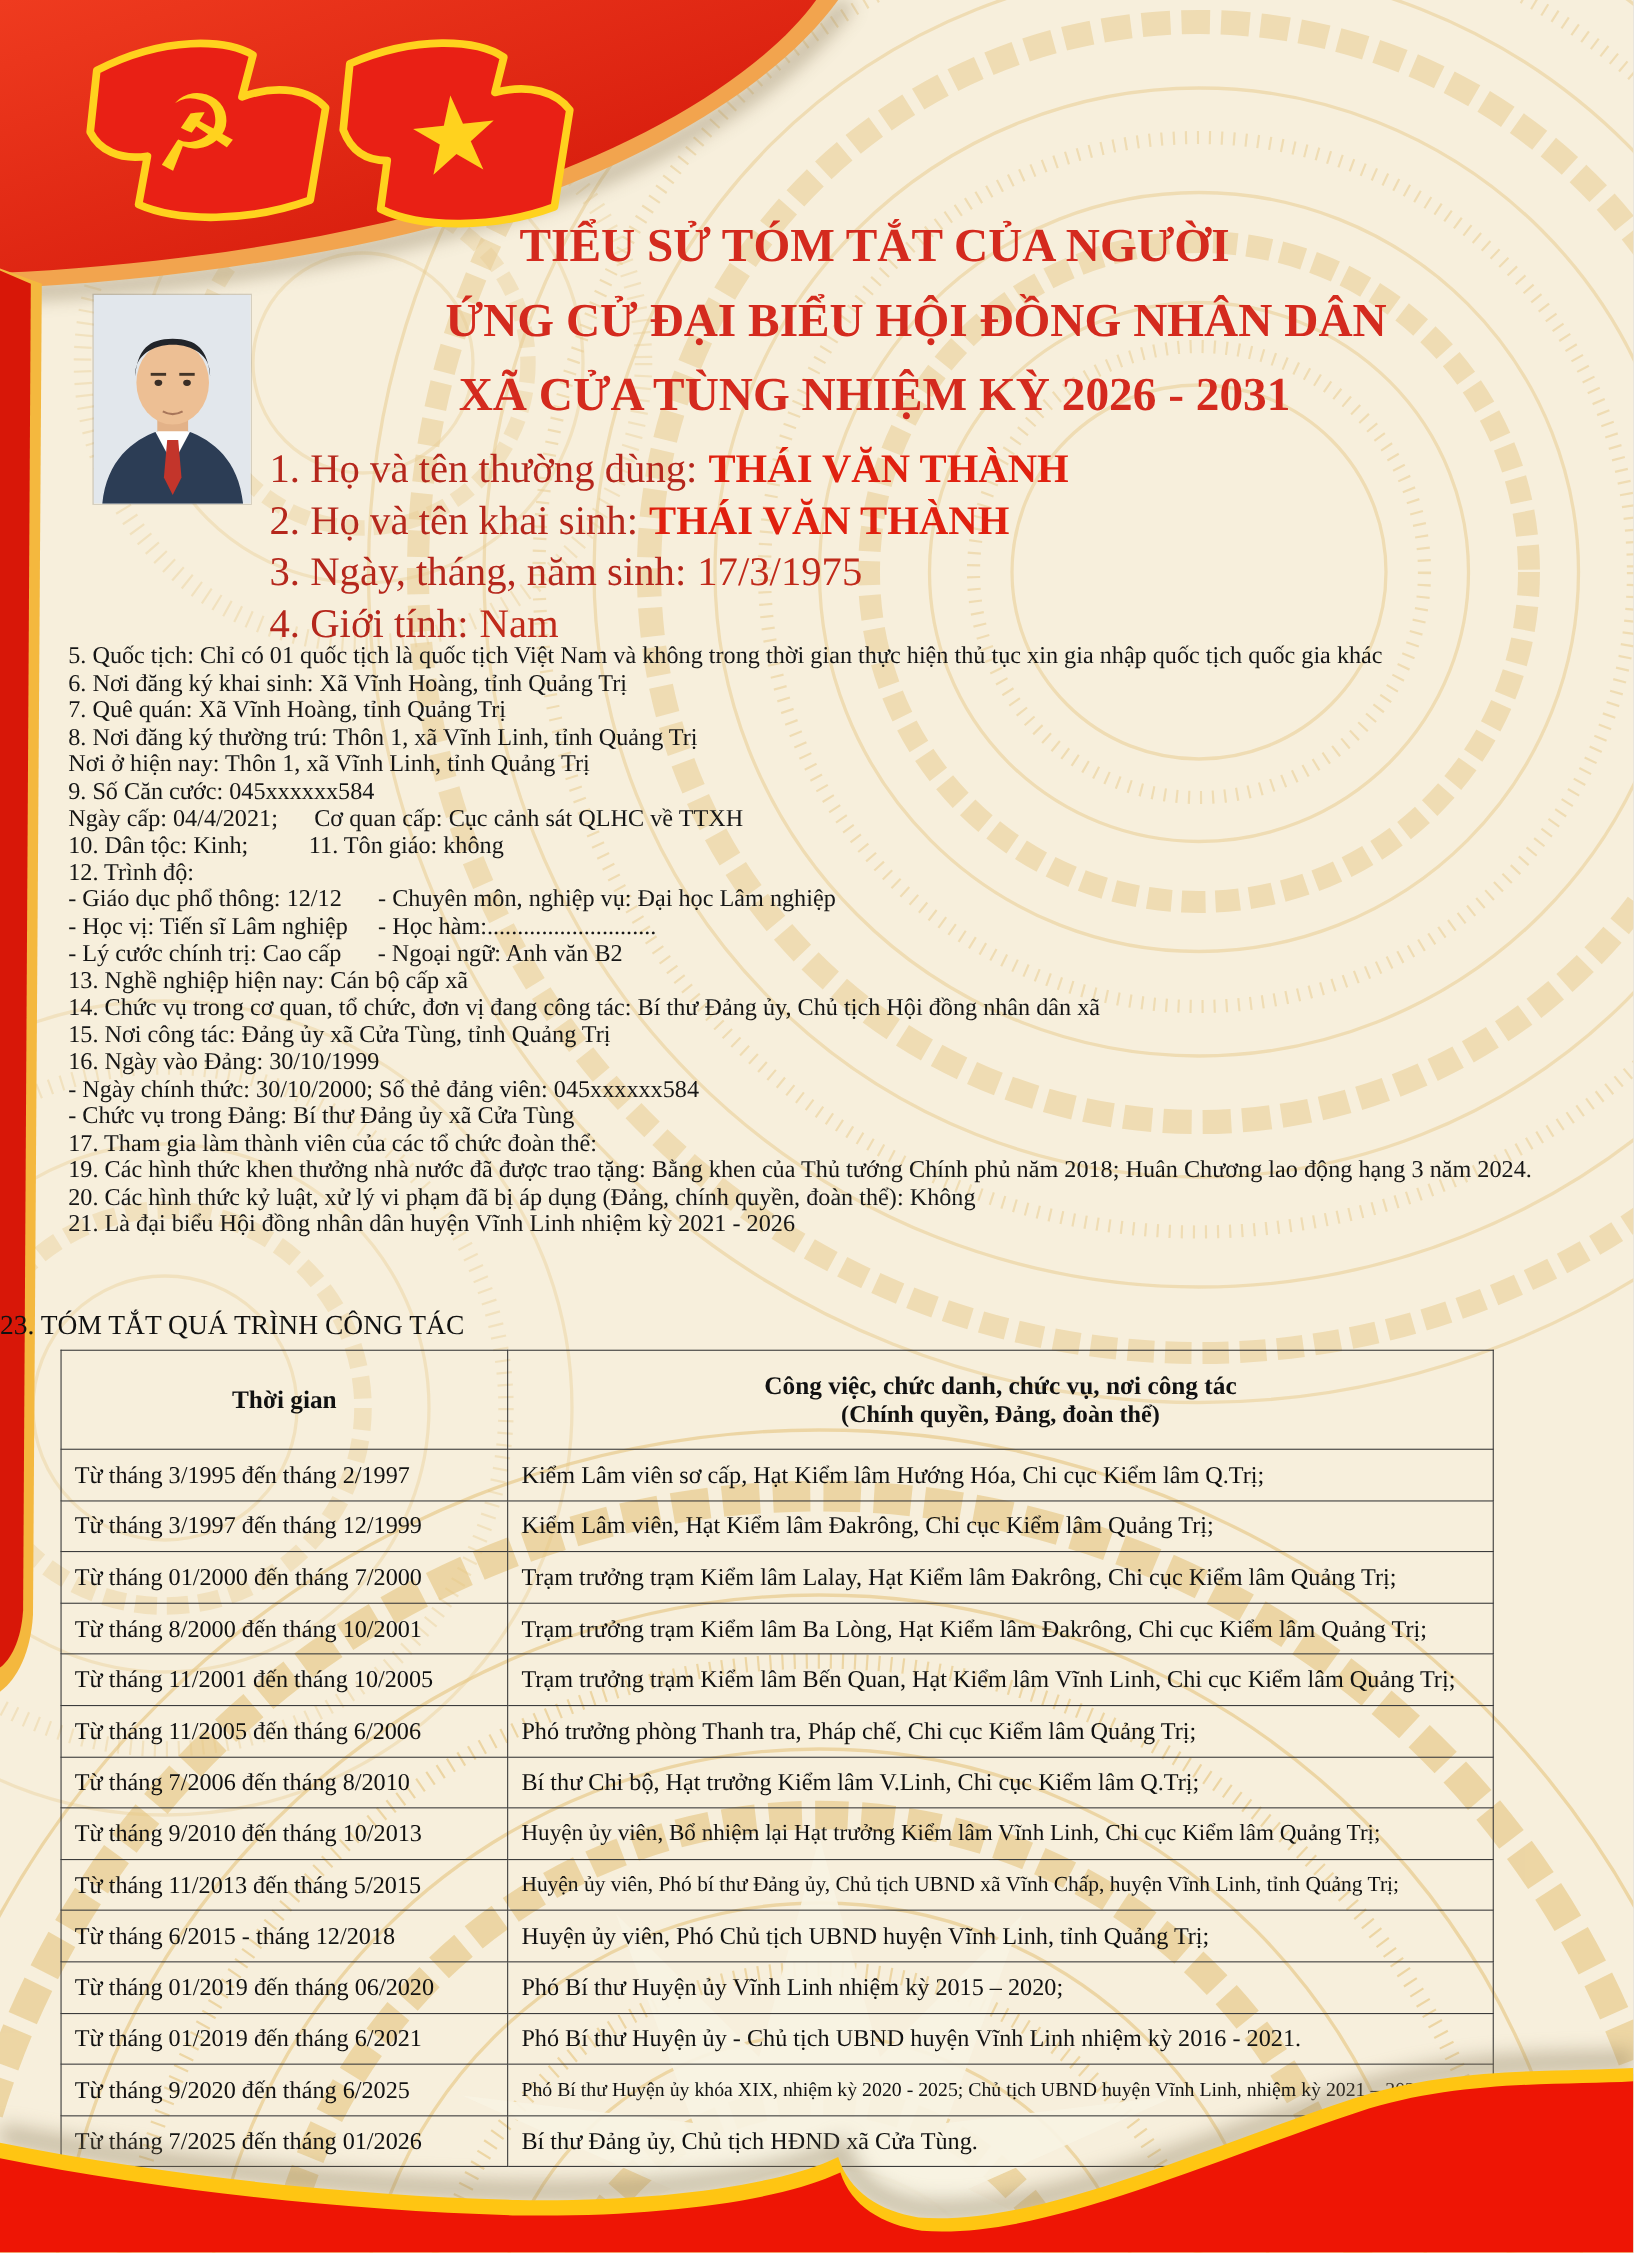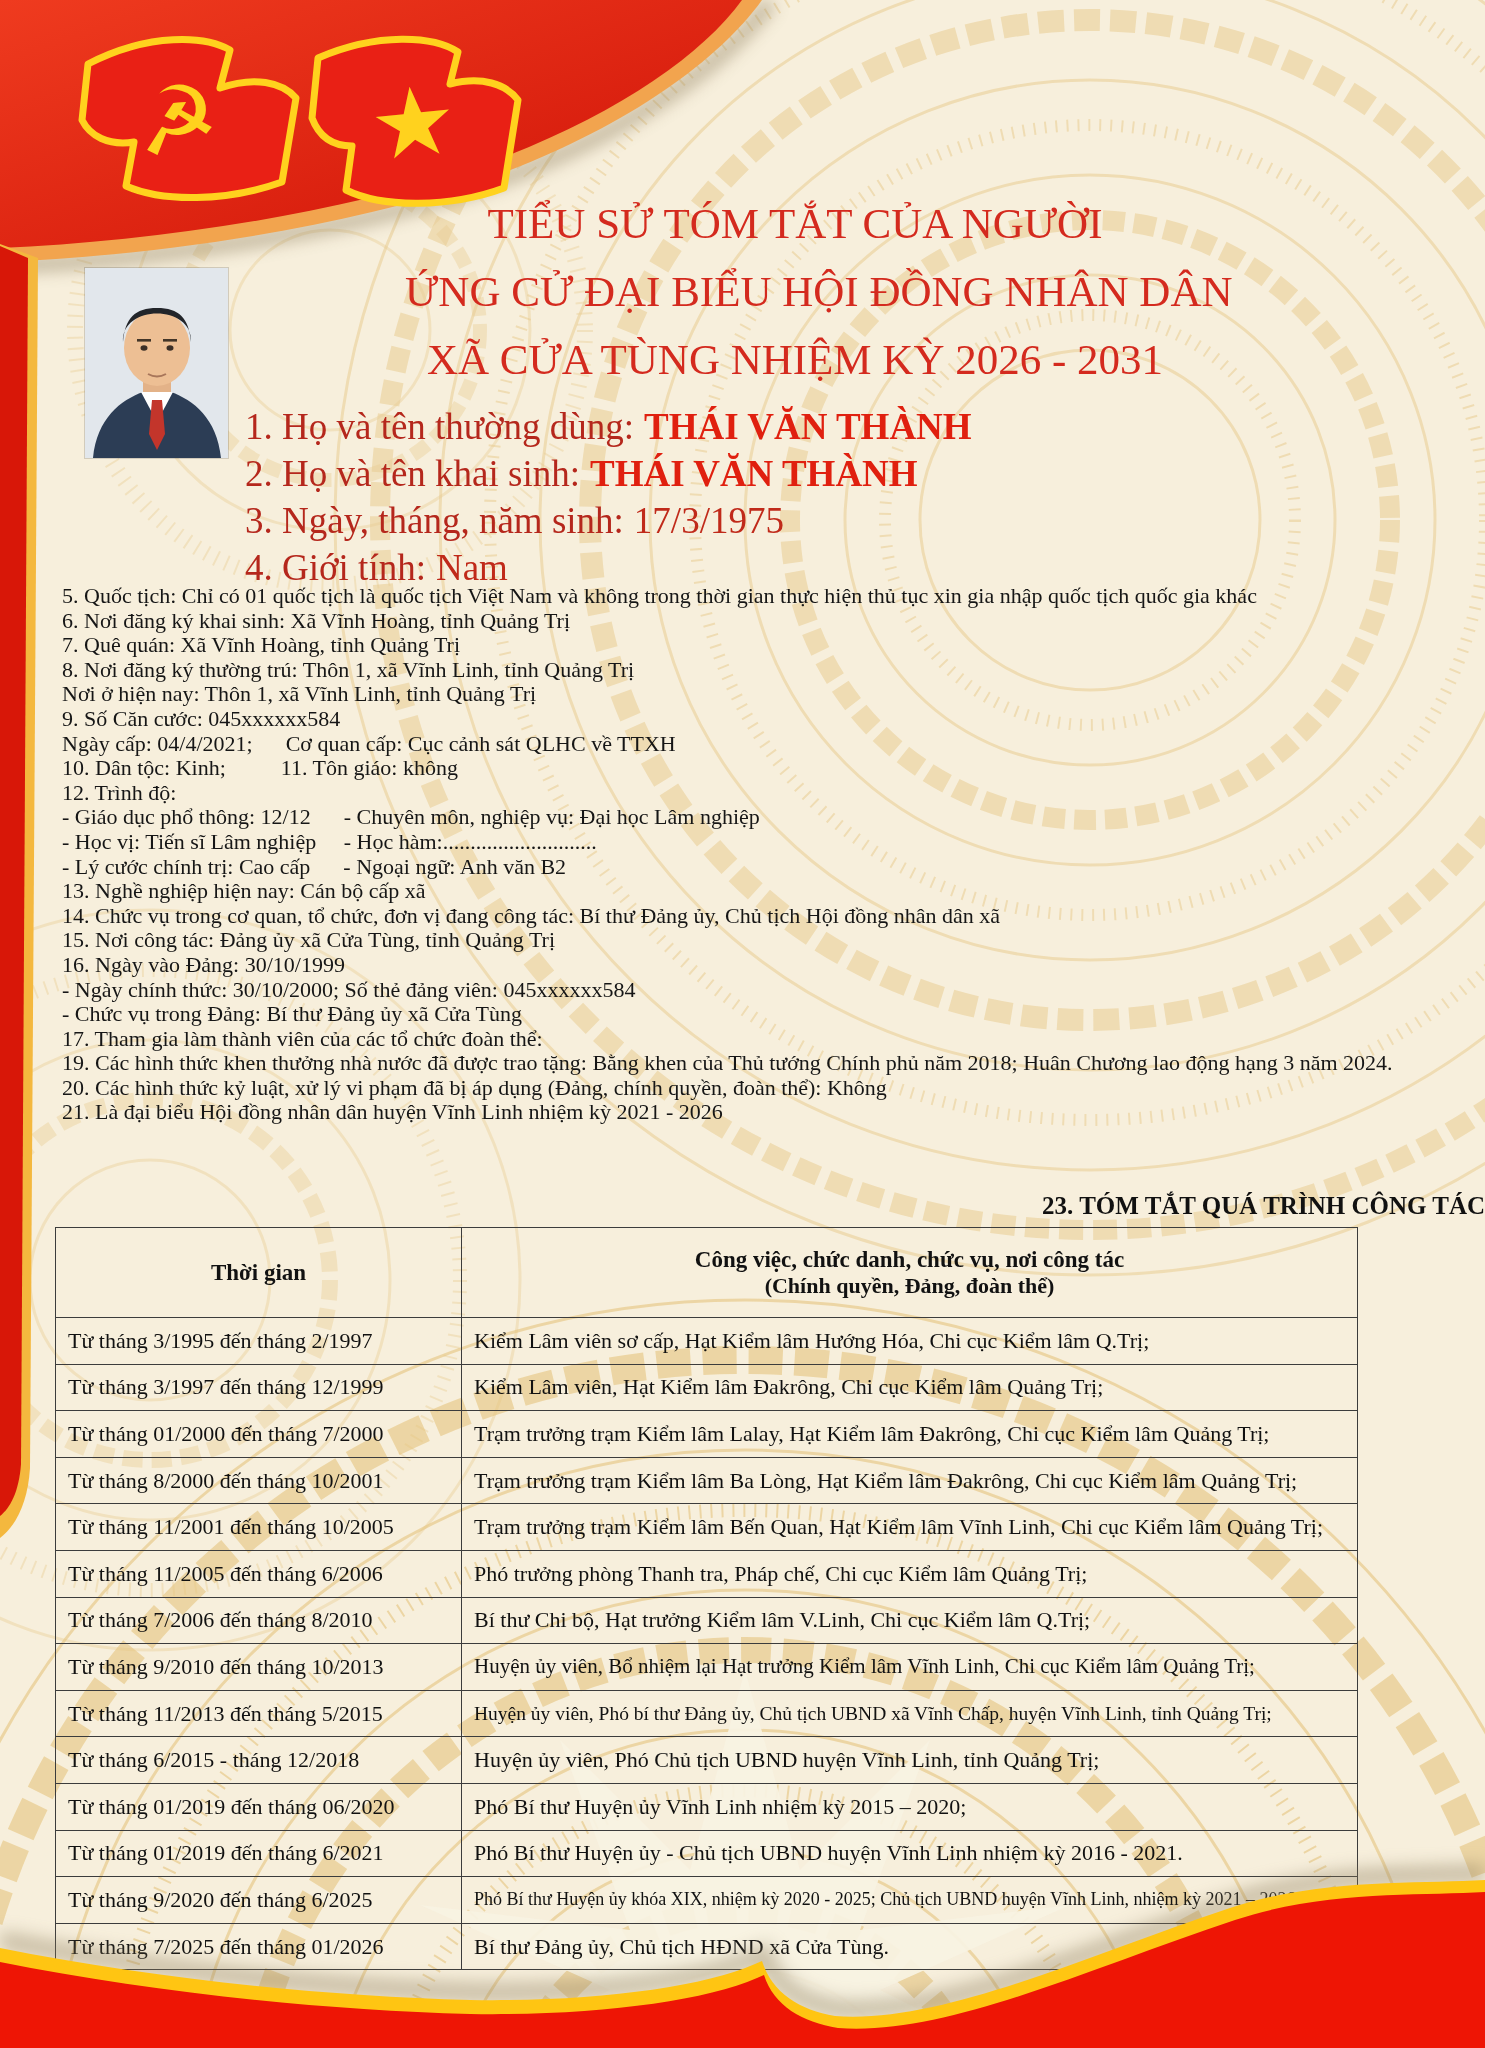--- a/index.html
+++ b/index.html
@@ -7,30 +7,30 @@
     position:relative;width:1485px;height:2048px;overflow:hidden;
     background:#f7efdc;
     font-family:"Liberation Serif","DejaVu Serif",serif;
   }
   svg{display:block;}
   .bg-pattern{position:absolute;left:0;top:0;width:1485px;height:2048px;}
   .top-banner{position:absolute;left:0;top:0;width:800px;height:1600px;pointer-events:none;}
   .bottom-wave{position:absolute;left:0;top:1788px;width:1485px;height:260px;pointer-events:none;}
   .photo{position:absolute;left:85px;top:268px;width:143px;height:190px;box-shadow:0 0 0 1px rgba(0,0,0,.15);}
   .title-block{position:absolute;left:405px;top:190px;width:780px;text-align:center;}
-  .title-line{font-weight:normal;color:#d42a1e;font-size:43px;line-height:68px;white-space:nowrap;}
+  .title-line{font-weight:bold;color:#d42a1e;font-size:43px;line-height:68px;white-space:nowrap;}
   .personal-list{position:absolute;left:245px;top:403px;}
   .pitem{height:47px;font-size:37px;line-height:47px;white-space:nowrap;color:#b5271c;}
   .pitem .lbl{color:#b5271c;}
   .pitem .val{color:#e0200f;font-weight:bold;margin-left:10px;}
   .pitem:nth-child(n+3) .val{color:#c02a1a;font-weight:normal;}
   .details{position:absolute;left:62px;top:584px;width:1372px;color:#161616;}
   .bline{font-size:22px;line-height:24.6px;min-height:24.6px;white-space:pre-wrap;}
-  .career-heading{position:absolute;left:0;top:1192px;width:1485px;text-align:right;
-    font-size:25px;font-weight:bold;color:#111;}
+  .career-heading{position:absolute;left:0;top:1192px;width:1485px;text-align:left;
+    font-size:25px;font-weight:normal;color:#111;}
   .ctable{position:absolute;left:55px;top:1227px;width:1303px;border-collapse:collapse;table-layout:fixed;}
   .ctable th,.ctable td{border:1.6px solid #3c3c3c;color:#111;vertical-align:middle;}
   .ctable th{height:85px;font-size:23px;font-weight:bold;text-align:center;padding:2px 6px;}
   .ctable td{height:41.6px;font-size:22px;padding:2px 26px 2px 12px;white-space:nowrap;overflow:hidden;}
   .col-time{width:393px;}
   .ctable tbody tr:nth-child(8) td:nth-child(2){font-size:21px;}
   .ctable tbody tr:nth-child(9) td:nth-child(2){font-size:19.5px;}
   .ctable tbody tr:nth-child(13) td:nth-child(2){font-size:18px;}
   .hdr2{font-size:22px;}
 </style>

